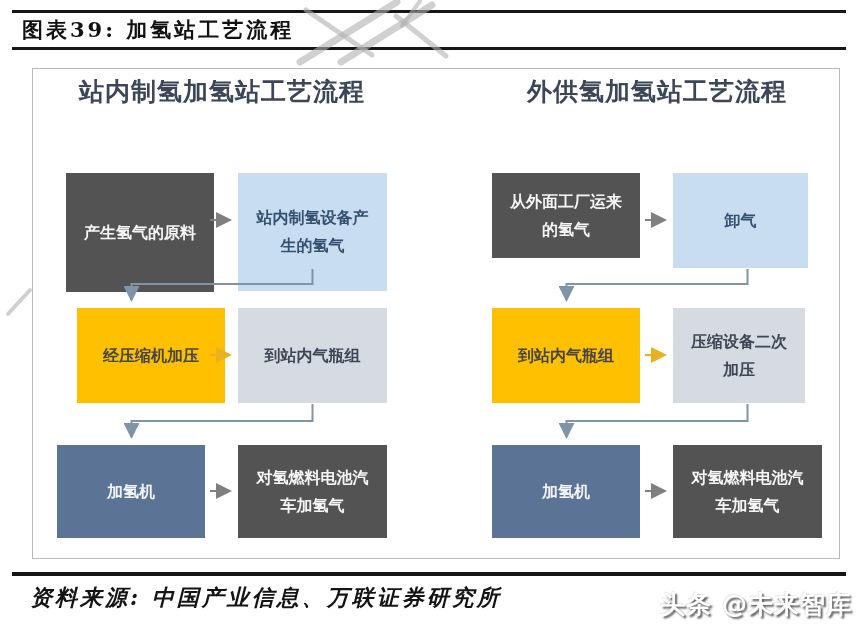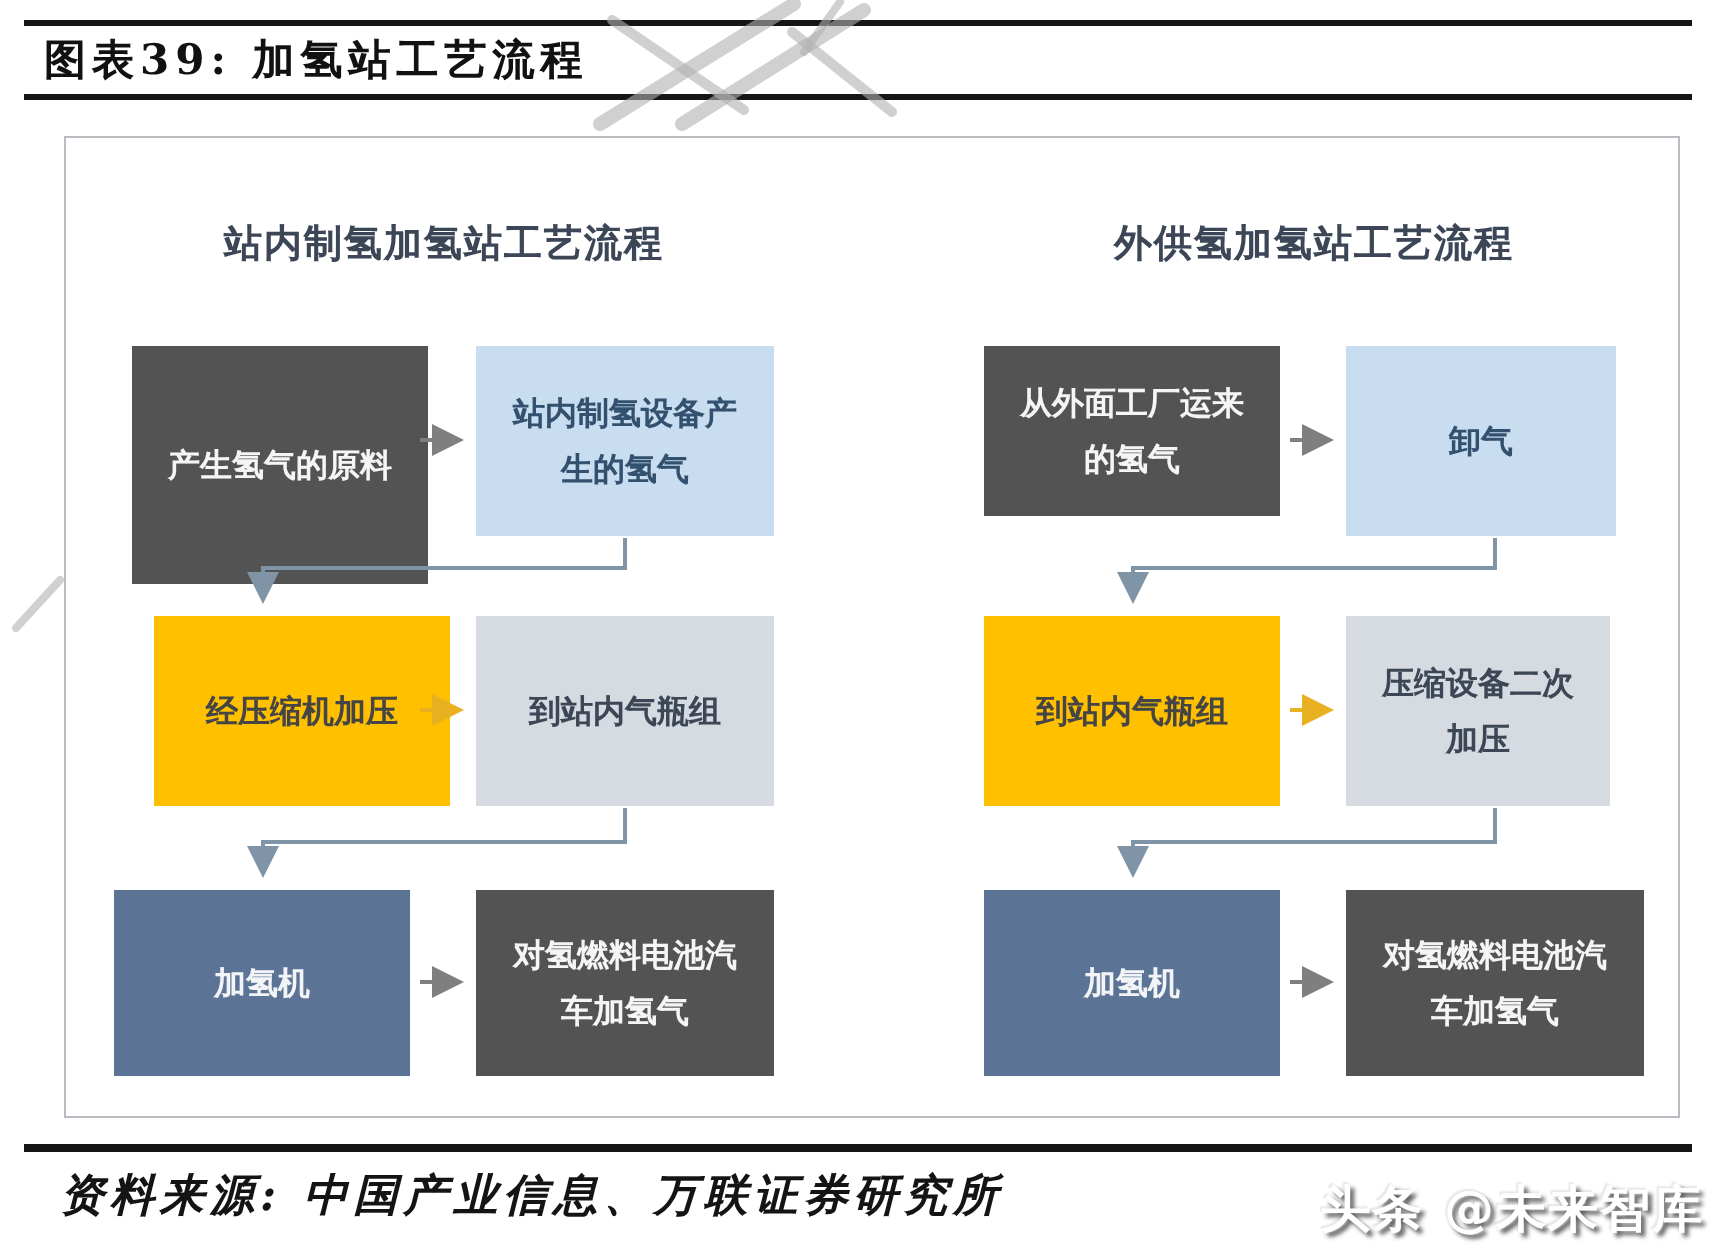--- a/index.html
+++ b/index.html
@@ -6,21 +6,21 @@
   .page{position:relative;width:862px;height:629px;background:#ffffff;overflow:hidden;
         font-family:"DejaVu Sans","Liberation Sans",sans-serif;}
   .rule{position:absolute;left:12px;width:834px;background:var(--rule-black);}
   .rule-top1{top:10px;height:3px;}
   .rule-top2{top:47px;height:3px;}
   .rule-bottom{top:572px;height:4px;}
   .figure-title{position:absolute;left:22px;top:16px;font-family:"DejaVu Serif","Liberation Serif",serif;
         font-size:21px;font-weight:600;color:#111;letter-spacing:3px;text-align:center;}
   .panel{position:absolute;left:32px;top:68px;width:806px;height:489px;background:#fff;
         border:1px solid #b8bcc0;}
-  .chart-heading{position:absolute;top:109px;width:332px;text-align:center;font-size:19px;
+  .chart-heading{position:absolute;top:75px;width:332px;text-align:center;font-size:25px;
         font-weight:bold;color:var(--heading-text);letter-spacing:1px;}
   .heading-left{left:56px;}
   .heading-right{left:491px;}
   .fbox{position:absolute;display:flex;align-items:center;justify-content:center;text-align:center;
         font-size:16px;font-weight:bold;line-height:1.75;padding:4px 12px;box-sizing:border-box;}
   .box-dark{background:var(--box-dark);color:#f5f5f5;}
   .box-lightblue{background:var(--box-lightblue);color:#33516e;}
   .box-orange{background:var(--box-orange);color:#454545;}
   .box-lightgray{background:var(--box-lightgray);color:#3d4654;}
   .box-steelblue{background:var(--box-steelblue);color:#f2f4f7;}
@@ -54,21 +54,21 @@
     <path class="wm-stroke" stroke-width="4" d="M420,1 L402,26"></path>
     <path class="wm-stroke" stroke-width="4" d="M8,314 L30,290"></path>
   </svg>
 
   <div class="panel"></div>
 
   <div class="chart-heading heading-left">站内制氢加氢站工艺流程</div>
   <div class="chart-heading heading-right">外供氢加氢站工艺流程</div>
 
   <div class="fbox box-dark" style="left:66px;top:173px;width:148px;height:119px;">产生氢气的原料</div>
-  <div class="fbox box-lightblue" style="left:238px;top:173px;width:149px;height:95px;">站内制氢设备产生的氢气</div>
+  <div class="fbox box-lightblue" style="left:238px;top:173px;width:149px;height:118px;">站内制氢设备产生的氢气</div>
   <div class="fbox box-orange" style="left:57px;top:308px;width:148px;height:95px;margin-left:20px;">经压缩机加压</div>
   <div class="fbox box-lightgray" style="left:238px;top:308px;width:149px;height:95px;">到站内气瓶组</div>
   <div class="fbox box-steelblue" style="left:57px;top:445px;width:148px;height:93px;">加氢机</div>
   <div class="fbox box-dark" style="left:238px;top:445px;width:149px;height:93px;">对氢燃料电池汽车加氢气</div>
 
   <div class="fbox box-dark" style="left:492px;top:173px;width:148px;height:85px;">从外面工厂运来的氢气</div>
   <div class="fbox box-lightblue" style="left:673px;top:173px;width:135px;height:95px;">卸气</div>
   <div class="fbox box-orange" style="left:492px;top:308px;width:148px;height:95px;">到站内气瓶组</div>
   <div class="fbox box-lightgray" style="left:673px;top:308px;width:132px;height:95px;">压缩设备二次加压</div>
   <div class="fbox box-steelblue" style="left:492px;top:445px;width:148px;height:93px;">加氢机</div>

